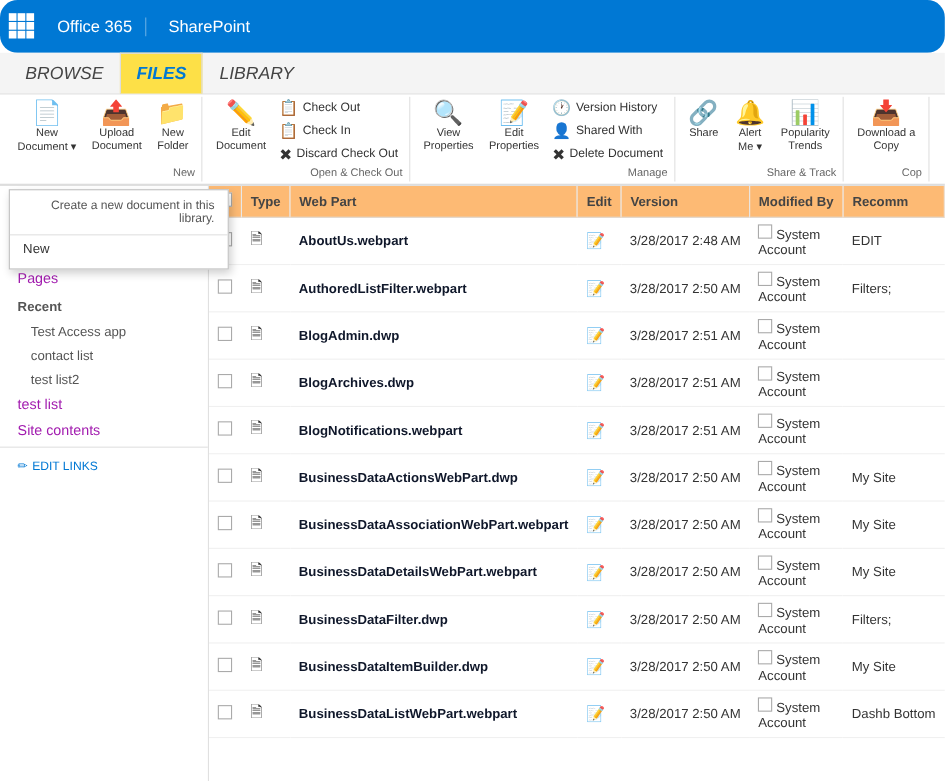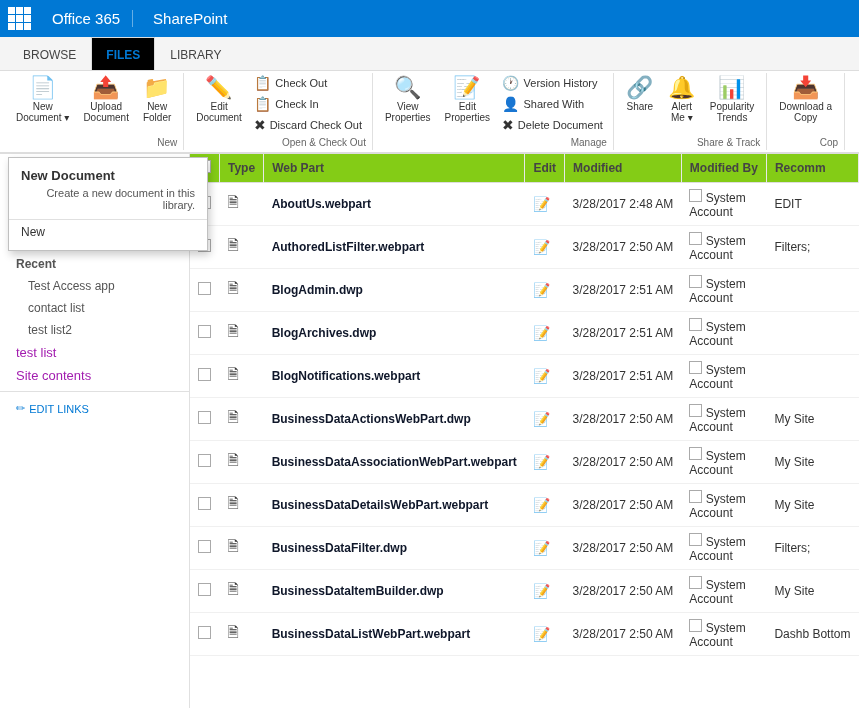--- a/index.html
+++ b/index.html
@@ -3,23 +3,24 @@
   <meta charset="utf-8">
   <style>
     * { box-sizing: border-box; margin: 0; padding: 0; }
     body { font-family: 'Segoe UI', Tahoma, Geneva, Verdana, sans-serif; font-size: 12px; background: #fff; overflow: hidden; }
 
     
     .top-bar {
       display: flex;
       align-items: center;
       background: #0078d4;
-      height: 37px;
+      height: 48px;
       padding: 0 8px;
       gap: 8px;
+      border-radius: 16px;
     }
     .top-bar-waffle {
       width: 24px; height: 24px;
       display: grid;
       grid-template-columns: repeat(3, 7px);
       grid-template-rows: repeat(3, 7px);
       gap: 1px;
       cursor: pointer;
     }
     .top-bar-waffle span {
@@ -42,29 +43,30 @@
 
     
     .ribbon-tabs {
       display: flex;
       background: #f4f4f4;
       border-bottom: 1px solid #ddd;
       padding: 0 8px;
     }
     .ribbon-tab {
       padding: 8px 14px;
-      font-size: 12px;
+      font-size: 16px;
       cursor: pointer;
       color: #444;
       border: 1px solid transparent;
       border-bottom: none;
       margin-top: 2px;
+      font-style: italic;
     }
     .ribbon-tab.active {
-      background: #000000;
+      background: #fde047;
       border-color: #ddd;
       border-bottom-color: #fff;
       color: #0078d4;
       font-weight: 600;
       margin-top: 0;
       padding-top: 10px;
     }
 
     
     .ribbon {
@@ -220,21 +222,21 @@
     .content-area {
       flex: 1;
       overflow-y: auto;
       overflow-x: hidden;
     }
     .file-table {
       width: 100%;
       border-collapse: collapse;
     }
     .file-table thead tr {
-      background: #84cc16;
+      background: #fdba74;
       border-bottom: 1px solid #ddd;
     }
     .file-table thead th {
       padding: 6px 8px;
       text-align: left;
       font-size: 12px;
       color: #444;
       font-weight: 600;
       white-space: nowrap;
       border-right: 1px solid #e8e8e8;
@@ -391,21 +393,20 @@
     <div class="ribbon-buttons">
       <div class="ribbon-btn">
         <span class="icon">📥</span>
         <span class="label">Download a<br>Copy</span>
       </div>
     </div>
     <span class="ribbon-group-label">Cop</span>
   </div>
 
   <div class="dropdown-popup">
-    <div class="dropdown-popup-title">New Document</div>
     <div class="dropdown-popup-desc">Create a new document in this library.</div>
     <div class="dropdown-popup-item">New</div>
   </div>
 </div>
 
 <div class="main-layout">
 
   <div class="sidebar">
     <div class="sidebar-item">Notebook</div>
     <div class="sidebar-item">Documents</div>
@@ -426,21 +427,21 @@
   <div class="content-area">
     <table class="file-table">
       <thead>
         <tr>
           <th class="check-col">
             <span class="checkbox"></span>
           </th>
           <th class="type-col">Type</th>
           <th>Web Part</th>
           <th class="edit-col">Edit</th>
-          <th class="modified-col">Modified</th>
+          <th class="modified-col">Version</th>
           <th class="modified-by-col">Modified By</th>
           <th>Recomm</th>
         </tr>
       </thead>
       <tbody id="file-table-body">
       <tr>
     <td class="check-col">
       <span class="checkbox"></span>
     </td>
     <td class="type-col">

